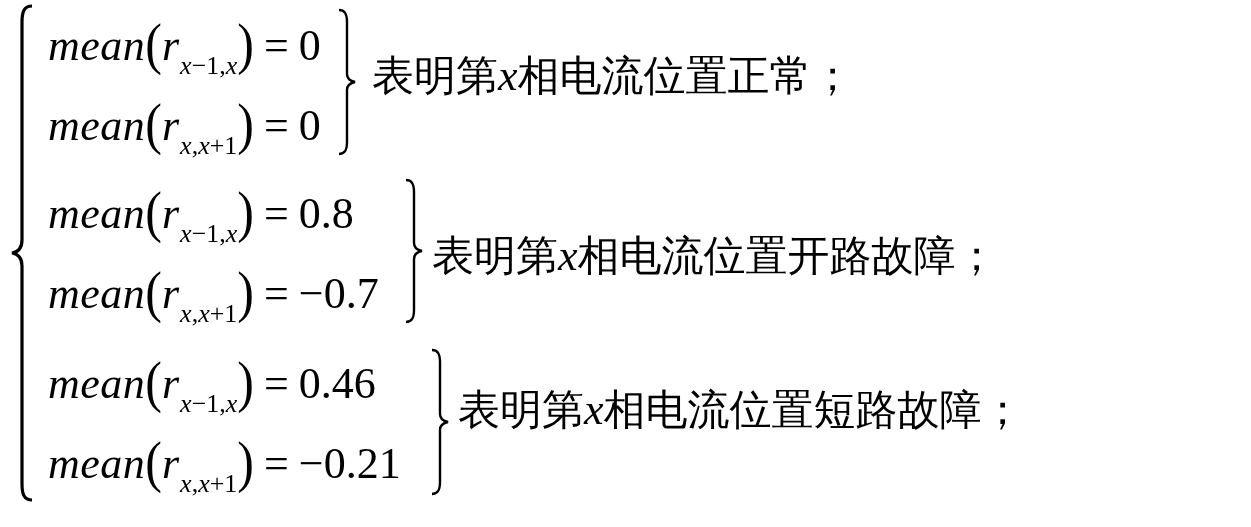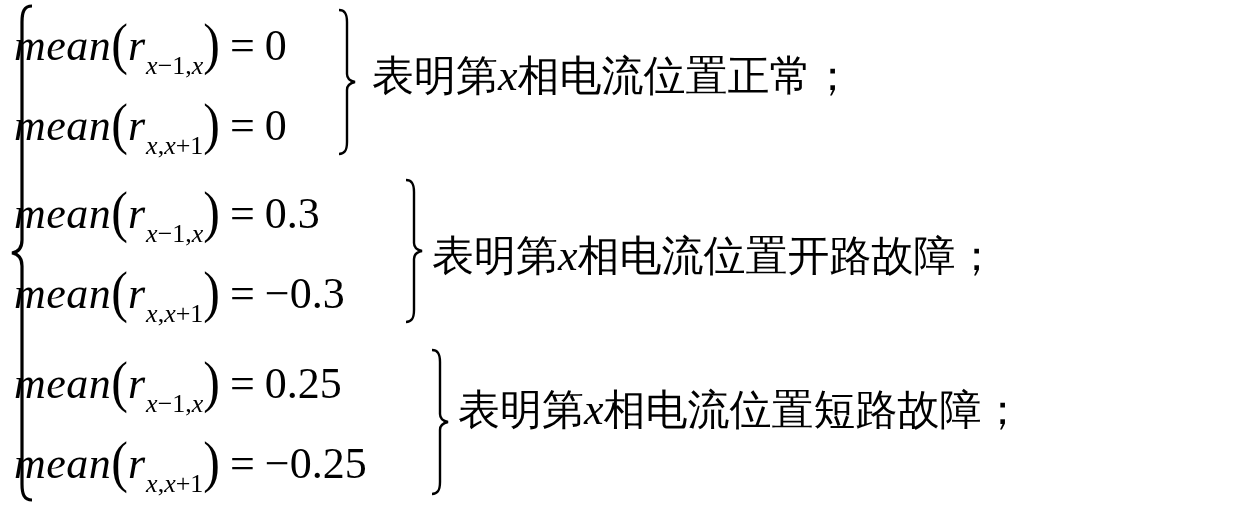--- a/index.html
+++ b/index.html
@@ -1,19 +1,19 @@
 <!DOCTYPE html>
 <html><head>
 <meta charset="utf-8">
 <style>
   html, body { margin: 0; padding: 0; background: #ffffff; }
   body { width: 1251px; height: 527px; position: relative; overflow: hidden;
          font-family: "Liberation Serif", "DejaVu Serif", serif; color: #000; }
   .brace-big { position: absolute; left: 8px; top: 4px; width: 28px; height: 498px; }
-  .row { position: absolute; left: 14px; font-size: 44px; white-space: nowrap; line-height: 1; font-family: Liberation Serif, serif; }
+  .row { position: absolute; left: 48px; font-size: 44px; white-space: nowrap; line-height: 1; font-family: Liberation Serif, serif; }
   .fn { font-style: italic; letter-spacing: 0.5px; }
   .paren { font-style: normal; font-size: 50px; display: inline-block; transform: scaleY(1.15); }
   .r { font-style: italic; }
   .sub { font-style: italic; font-size: 26px; position: relative; top: 14px; margin-left: 1px; }
   .sub .num { font-style: normal; }
   .eq { font-style: normal; margin: 0 10px; }
   .val { font-style: normal; }
   .brace-small { position: absolute; width: 24px; }
   .desc { position: absolute; font-size: 42px; white-space: nowrap; line-height: 1;
           font-family: "DejaVu Sans", "Liberation Sans", sans-serif; font-weight: 400; }
@@ -33,36 +33,36 @@
   <span class="fn">mean</span><span class="paren">(</span><span class="r">r</span><span class="sub"><span>x</span><span class="num">,</span><span>x</span><span class="num">+</span><span class="num">1</span></span><span class="paren">)</span><span class="eq">=</span><span class="val">0</span>
 </div>
 <svg class="brace-small" style="left:335px; top:8px; height:148px" viewBox="0 0 24 148" preserveAspectRatio="none">
   <path d="M4 2 C10 2 12 6 12 14 L12 66 C12 71 15 73 20 74 C15 75 12 77 12 82 L12 134 C12 142 10 146 4 146" fill="none" stroke="#000" stroke-width="2.4"></path>
 </svg>
 <div class="desc" style="left:372px; top:54px">
   <span>表明第</span><span class="xv">x</span><span>相电流位置正常；</span>
 </div>
 
 <div class="row" style="top:186px">
-  <span class="fn">mean</span><span class="paren">(</span><span class="r">r</span><span class="sub"><span>x</span><span class="num">−</span><span class="num">1</span><span class="num">,</span><span>x</span></span><span class="paren">)</span><span class="eq">=</span><span class="val">0.3</span>
+  <span class="fn">mean</span><span class="paren">(</span><span class="r">r</span><span class="sub"><span>x</span><span class="num">−</span><span class="num">1</span><span class="num">,</span><span>x</span></span><span class="paren">)</span><span class="eq">=</span><span class="val">0.8</span>
 </div>
 <div class="row" style="top:266px">
-  <span class="fn">mean</span><span class="paren">(</span><span class="r">r</span><span class="sub"><span>x</span><span class="num">,</span><span>x</span><span class="num">+</span><span class="num">1</span></span><span class="paren">)</span><span class="eq">=</span><span class="val">−0.3</span>
+  <span class="fn">mean</span><span class="paren">(</span><span class="r">r</span><span class="sub"><span>x</span><span class="num">,</span><span>x</span><span class="num">+</span><span class="num">1</span></span><span class="paren">)</span><span class="eq">=</span><span class="val">−0.7</span>
 </div>
 <svg class="brace-small" style="left:402px; top:178px; height:146px" viewBox="0 0 24 146" preserveAspectRatio="none">
   <path d="M4 2 C10 2 12 6 12 14 L12 65 C12 70 15 72 20 73 C15 74 12 76 12 81 L12 132 C12 140 10 144 4 144" fill="none" stroke="#000" stroke-width="2.4"></path>
 </svg>
 <div class="desc" style="left:432px; top:234px">
   <span>表明第</span><span class="xv">x</span><span>相电流位置开路故障；</span>
 </div>
 
 <div class="row" style="top:356px">
-  <span class="fn">mean</span><span class="paren">(</span><span class="r">r</span><span class="sub"><span>x</span><span class="num">−</span><span class="num">1</span><span class="num">,</span><span>x</span></span><span class="paren">)</span><span class="eq">=</span><span class="val">0.25</span>
+  <span class="fn">mean</span><span class="paren">(</span><span class="r">r</span><span class="sub"><span>x</span><span class="num">−</span><span class="num">1</span><span class="num">,</span><span>x</span></span><span class="paren">)</span><span class="eq">=</span><span class="val">0.46</span>
 </div>
 <div class="row" style="top:436px">
-  <span class="fn">mean</span><span class="paren">(</span><span class="r">r</span><span class="sub"><span>x</span><span class="num">,</span><span>x</span><span class="num">+</span><span class="num">1</span></span><span class="paren">)</span><span class="eq">=</span><span class="val">−0.25</span>
+  <span class="fn">mean</span><span class="paren">(</span><span class="r">r</span><span class="sub"><span>x</span><span class="num">,</span><span>x</span><span class="num">+</span><span class="num">1</span></span><span class="paren">)</span><span class="eq">=</span><span class="val">−0.21</span>
 </div>
 <svg class="brace-small" style="left:428px; top:348px; height:148px" viewBox="0 0 24 148" preserveAspectRatio="none">
   <path d="M4 2 C10 2 12 6 12 14 L12 66 C12 71 15 73 20 74 C15 75 12 77 12 82 L12 134 C12 142 10 146 4 146" fill="none" stroke="#000" stroke-width="2.4"></path>
 </svg>
 <div class="desc" style="left:458px; top:388px">
   <span>表明第</span><span class="xv">x</span><span>相电流位置短路故障；</span>
 </div>
 
 </body></html>

